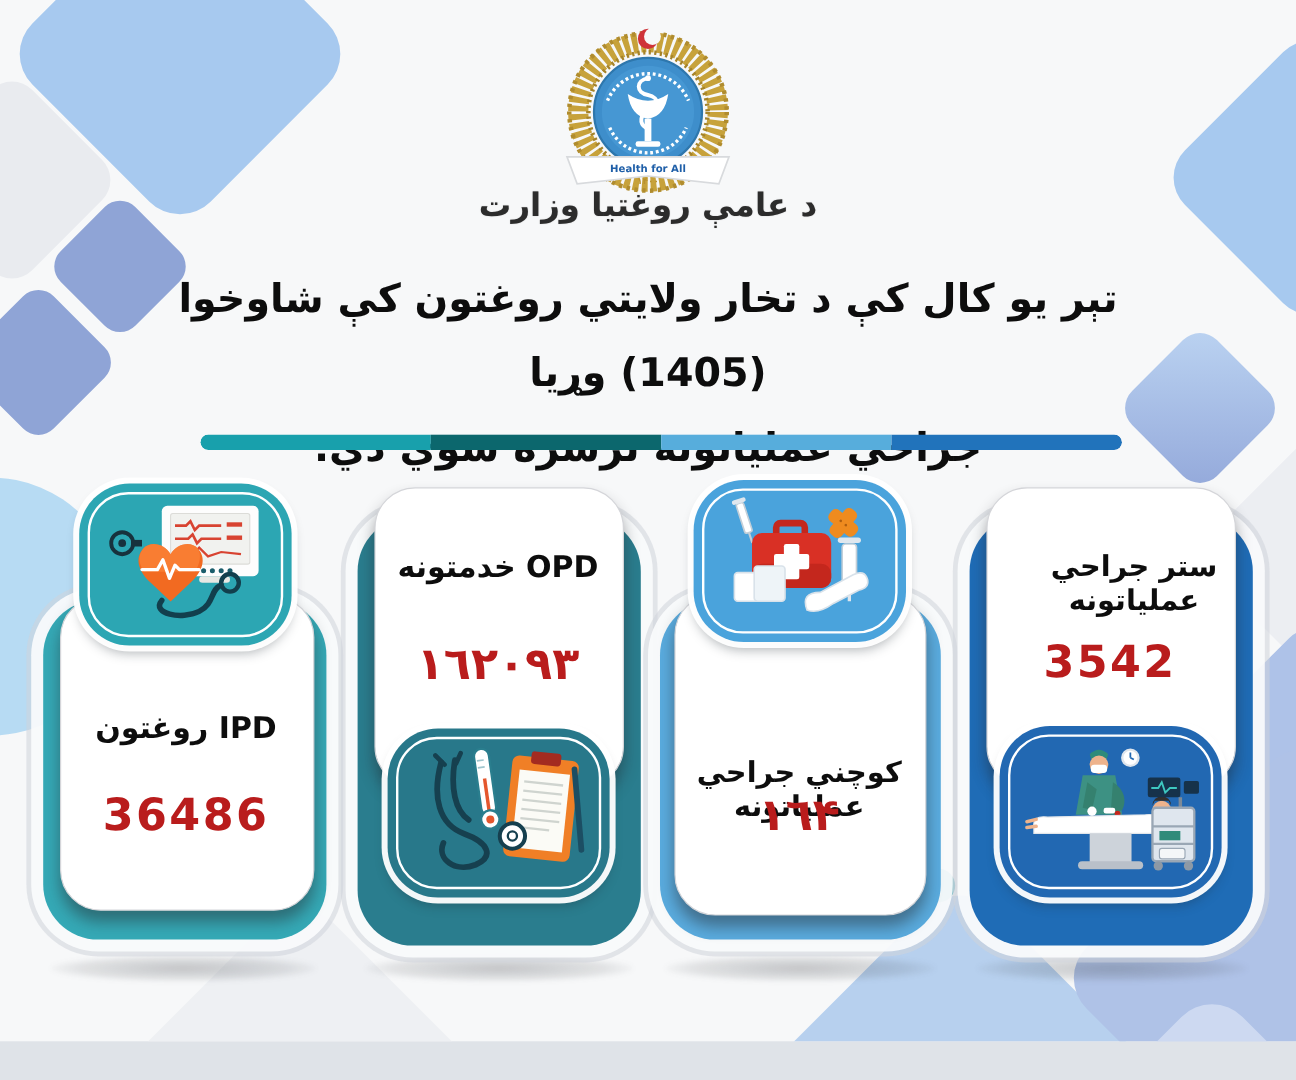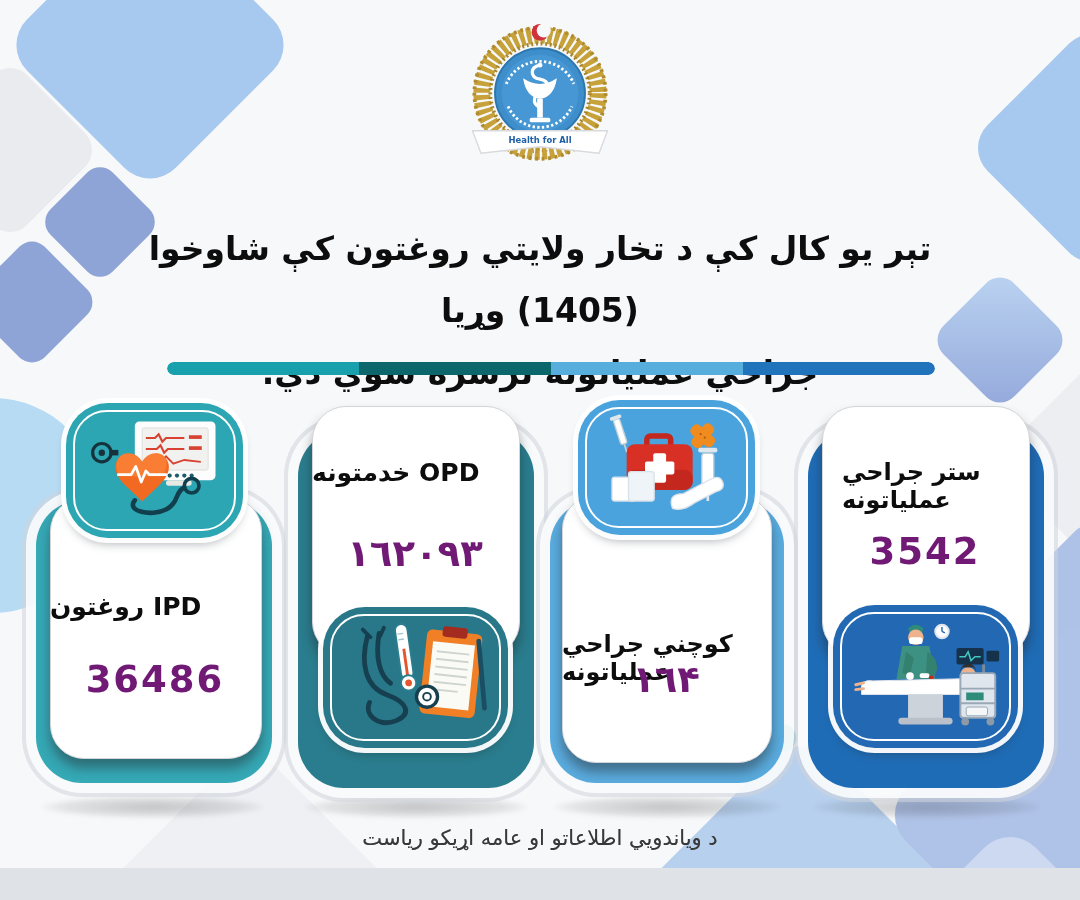--- a/index.html
+++ b/index.html
@@ -30,22 +30,22 @@
   .card4{--acc:#2268b2;--tray:#1f6cb6;}
   .tray{position:absolute;background:var(--tray);border-radius:46px;
     box-shadow:0 0 0 10px rgba(251,252,253,.9),0 0 0 14px rgba(208,212,218,.55);}
   .panel{position:absolute;background:#fff;border:1px solid #d4d5d9;border-radius:34px;
     box-shadow:0 9px 12px rgba(35,38,42,.45);}
   .badge{position:absolute;background:var(--acc);border-radius:42px;
     box-shadow:0 0 0 5px rgba(255,255,255,.95),0 6px 10px rgba(30,40,50,.35);
     display:flex;align-items:center;justify-content:center;}
   .badge::before{content:"";position:absolute;inset:7px;border:2.5px solid #fff;border-radius:34px;pointer-events:none;}
   .badge svg{position:relative;}
-  .card-label{position:absolute;text-align:left;direction:rtl;color:#0d0d0d;font-weight:bold;font-size:25px;}
-  .card-value{position:absolute;text-align:center;color:#701a75;font-weight:bold;font-size:37px;letter-spacing:2px;}
+  .card-label{position:absolute;text-align:center;direction:rtl;color:#0d0d0d;font-weight:bold;font-size:25px;}
+  .card-value{position:absolute;text-align:center;color:#b91c1c;font-weight:bold;font-size:37px;letter-spacing:2px;}
   .ground-shadow{position:absolute;height:22px;border-radius:50%;
     background:radial-gradient(ellipse at center,rgba(60,64,70,.28) 0%,rgba(60,64,70,.12) 55%,rgba(60,64,70,0) 75%);
     filter:blur(2px);}
   
   .footer-text{position:absolute;left:240px;top:826px;width:600px;text-align:center;direction:rtl;
     font-size:21px;color:#383838;font-weight:500;letter-spacing:0px;text-shadow:0 0 .6px rgba(0,0,0,.4);}
 </style>
 </head>
 <body>
 
@@ -89,20 +89,21 @@
       <circle cx="100" cy="46" r="2.6" fill="#fff"></circle>
     </g>
 
     <g>
       <path d="M28 116 L172 116 L163 140 L100 133 L37 140 Z" fill="#ffffff" stroke="#d8dadd" stroke-width="1.5"></path>
       <text x="100" y="129" text-anchor="middle" font-size="9" font-weight="bold" fill="#1f5fa8">Health for All</text>
       <text x="100" y="140" text-anchor="middle" font-size="8" font-weight="bold" fill="#b8912f">۱۴۰۰</text>
     </g>
   </svg>
 
+  <div class="ministry-name">د عامې روغتیا وزارت</div>
 
   <div class="headline">
     <div>تېر يو کال کې د تخار ولايتي روغتون کې شاوخوا (1405) وړيا</div>
     <div>جراحي عملياتونه ترسره شوي دي.</div>
   </div>
 
   <div class="divider">
     <div class="seg1"></div>
     <div class="seg2"></div>
     <div class="seg3"></div>
@@ -251,15 +252,14 @@
         <line x1="116" y1="72" x2="152" y2="72" stroke="#9aa7b5" stroke-width="2"></line>
         <line x1="116" y1="87" x2="152" y2="87" stroke="#9aa7b5" stroke-width="2"></line>
         <rect x="122" y="76" width="18" height="8" fill="#2f8b7a"></rect>
         <rect x="122" y="91" width="22" height="9" rx="2" fill="#f4f6f8" stroke="#9aa7b5"></rect>
         <circle cx="121" cy="106" r="4" fill="#8d99a6"></circle>
         <circle cx="147" cy="106" r="4" fill="#8d99a6"></circle>
       </svg>
     </div>
   </div>
 
-  <div class="footer-text">د وياندويي اطلاعاتو او عامه اړيکو رياست</div>
 
 </div>
 
 </body></html>

